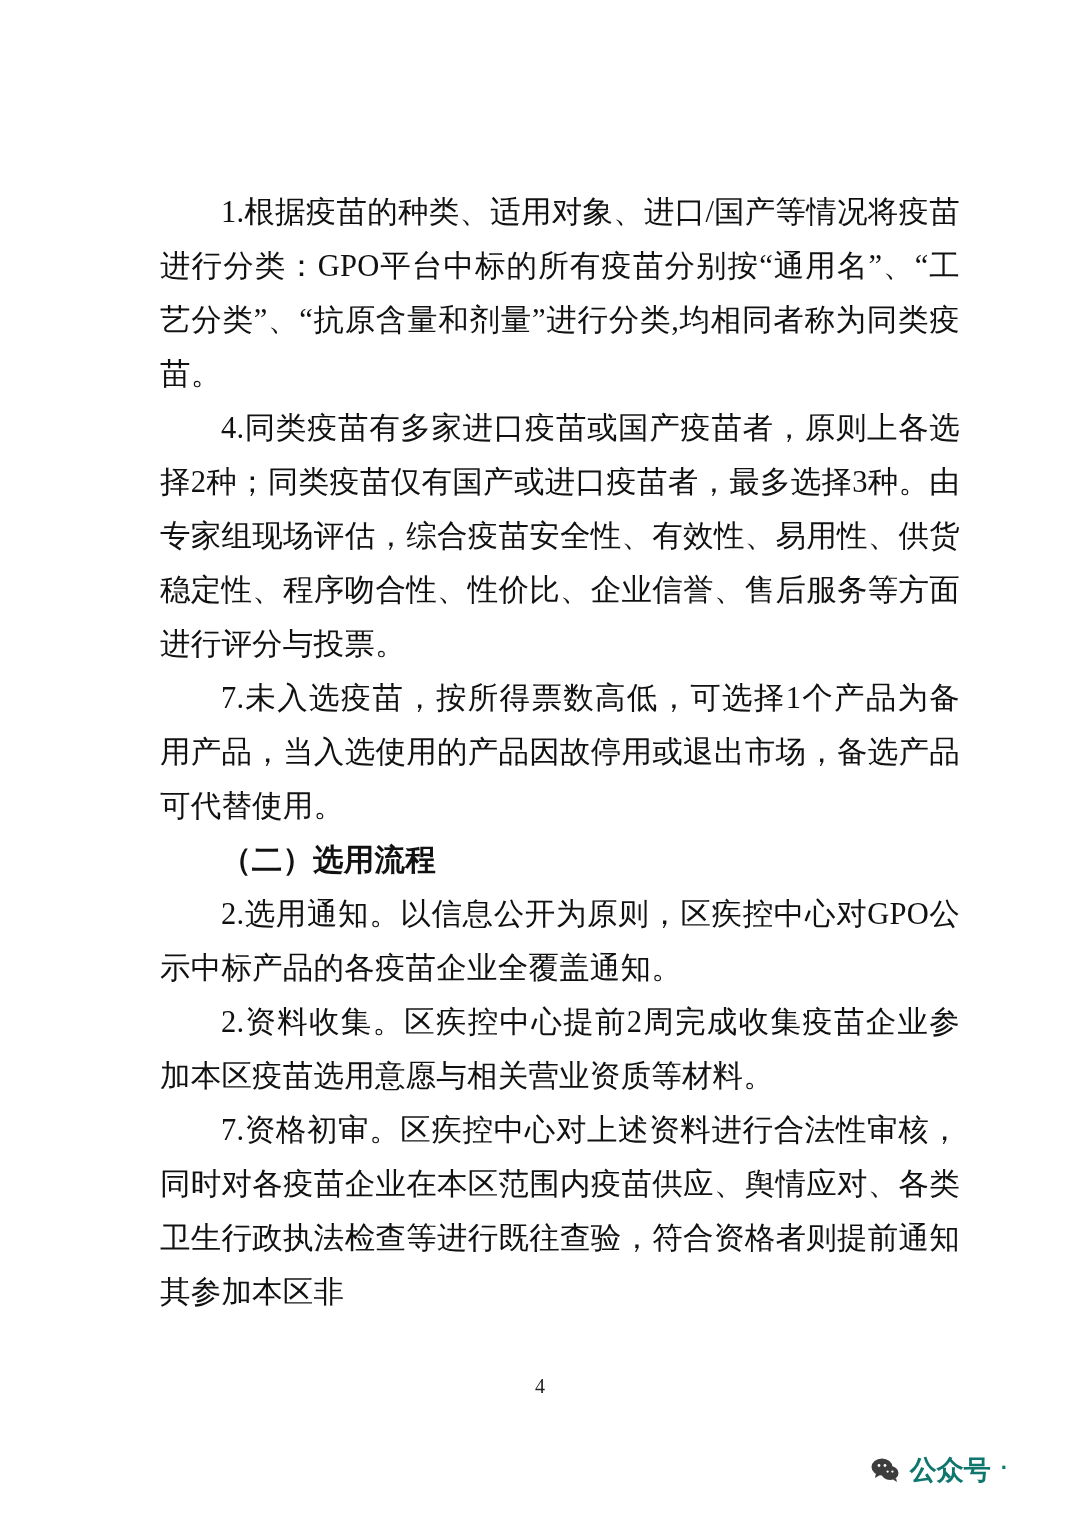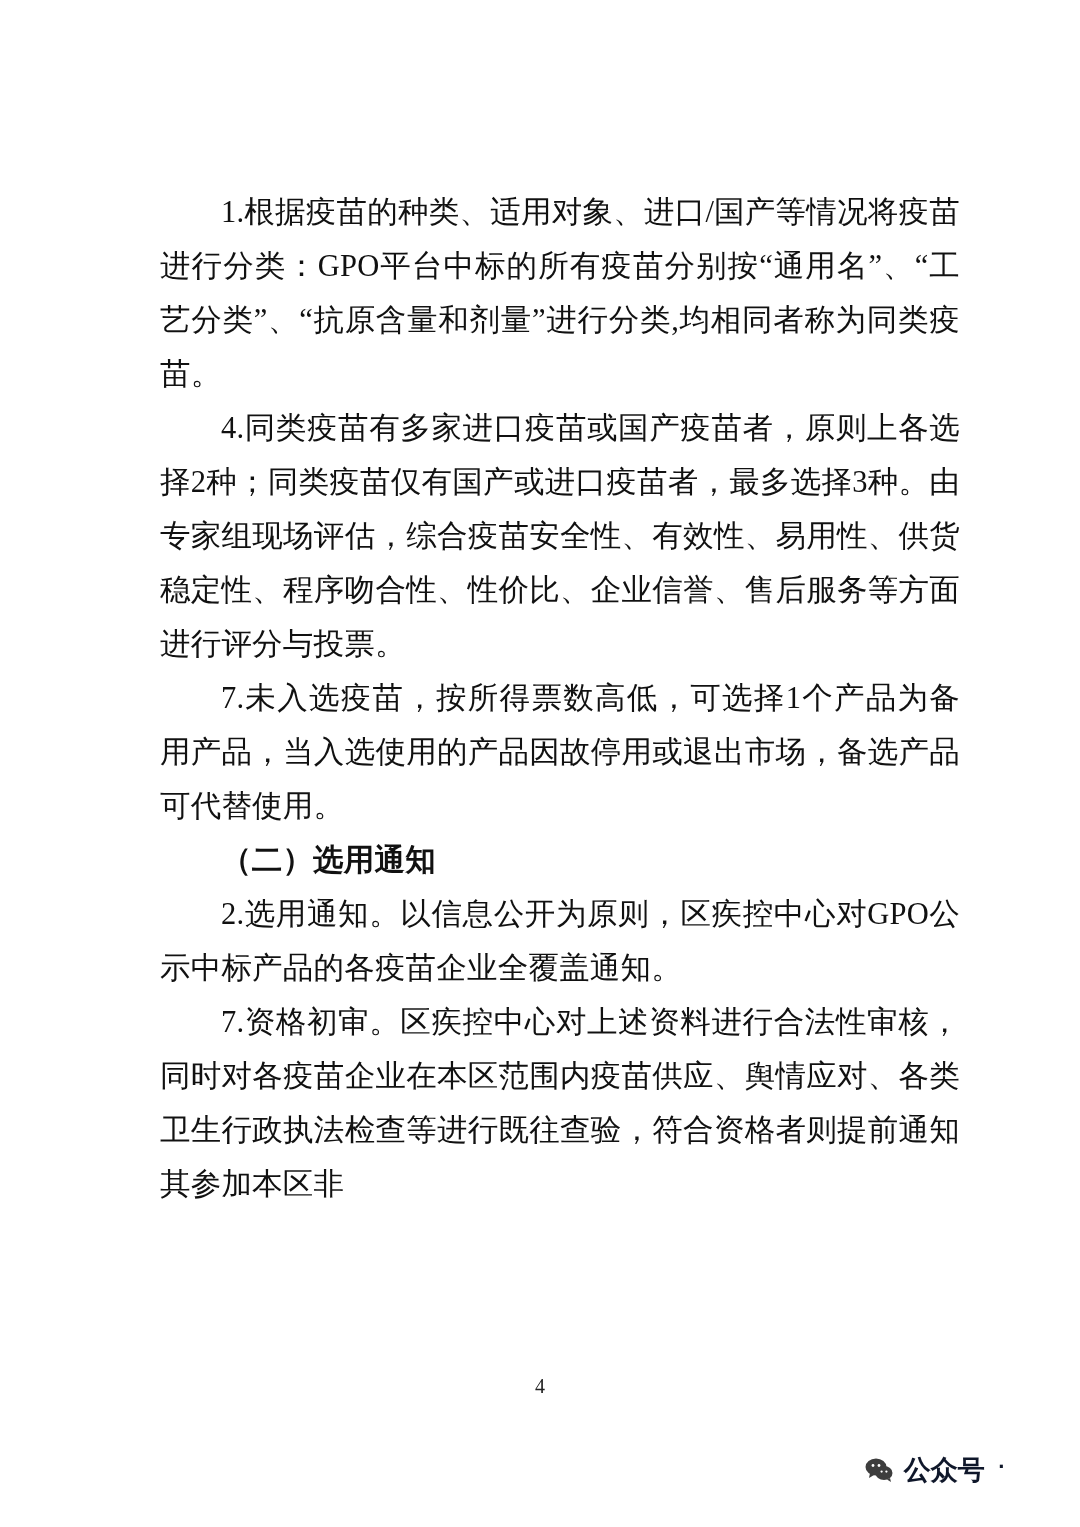--- a/index.html
+++ b/index.html
@@ -53,24 +53,24 @@
     color: #222;
     font-family: "Liberation Serif", serif;
   }
   .footer-watermark {
     position: absolute;
     right: 72px;
     top: 1452px;
     display: flex;
     align-items: center;
     gap: 10px;
-    color: #0f172a;
+    color: #0f766e;
     font-size: 27px;
     font-weight: 700;
-    font-family: Liberation Mono, monospace;
+    font-family: Liberation Sans, sans-serif;
   }
   .wm-icon {
     width: 30px;
     height: 30px;
     display: inline-block;
     position: relative;
   }
   .wm-icon svg { display:block; }
   .wm-dot {
     font-size: 22px;
@@ -81,22 +81,23 @@
 </style>
 </head>
 <body>
 
 <div class="page">
 
   <div class="content">
     <p class="para">1.根据疫苗的种类、适用对象、进口/国产等情况将疫苗进行分类：GPO平台中标的所有疫苗分别按“通用名”、“工艺分类”、“抗原含量和剂量”进行分类,均相同者称为同类疫苗。</p>
     <p class="para">4.同类疫苗有多家进口疫苗或国产疫苗者，原则上各选择2种；同类疫苗仅有国产或进口疫苗者，最多选择3种。由专家组现场评估，综合疫苗安全性、有效性、易用性、供货稳定性、程序吻合性、性价比、企业信誉、售后服务等方面进行评分与投票。</p>
     <p class="para">7.未入选疫苗，按所得票数高低，可选择1个产品为备用产品，当入选使用的产品因故停用或退出市场，备选产品可代替使用。</p>
-    <p class="para heading">（二）选用通知</p>
+    <p class="para heading">（二）选用流程</p>
     <p class="para">2.选用通知。以信息公开为原则，区疾控中心对GPO公示中标产品的各疫苗企业全覆盖通知。</p>
+    <p class="para">2.资料收集。区疾控中心提前2周完成收集疫苗企业参加本区疫苗选用意愿与相关营业资质等材料。</p>
     <p class="para">7.资格初审。区疾控中心对上述资料进行合法性审核，同时对各疫苗企业在本区范围内疫苗供应、舆情应对、各类卫生行政执法检查等进行既往查验，符合资格者则提前通知其参加本区非</p>
   </div>
 
   <div class="page-number">4</div>
 
   <div class="footer-watermark">
     <span class="wm-icon">
       <svg width="30" height="30" viewBox="0 0 30 30" aria-hidden="true">
         <ellipse cx="12" cy="12" rx="10.5" ry="8.6" fill="#3d3d3d"></ellipse>
         <polygon points="6,18 5,23 10,20" fill="#3d3d3d"></polygon>

